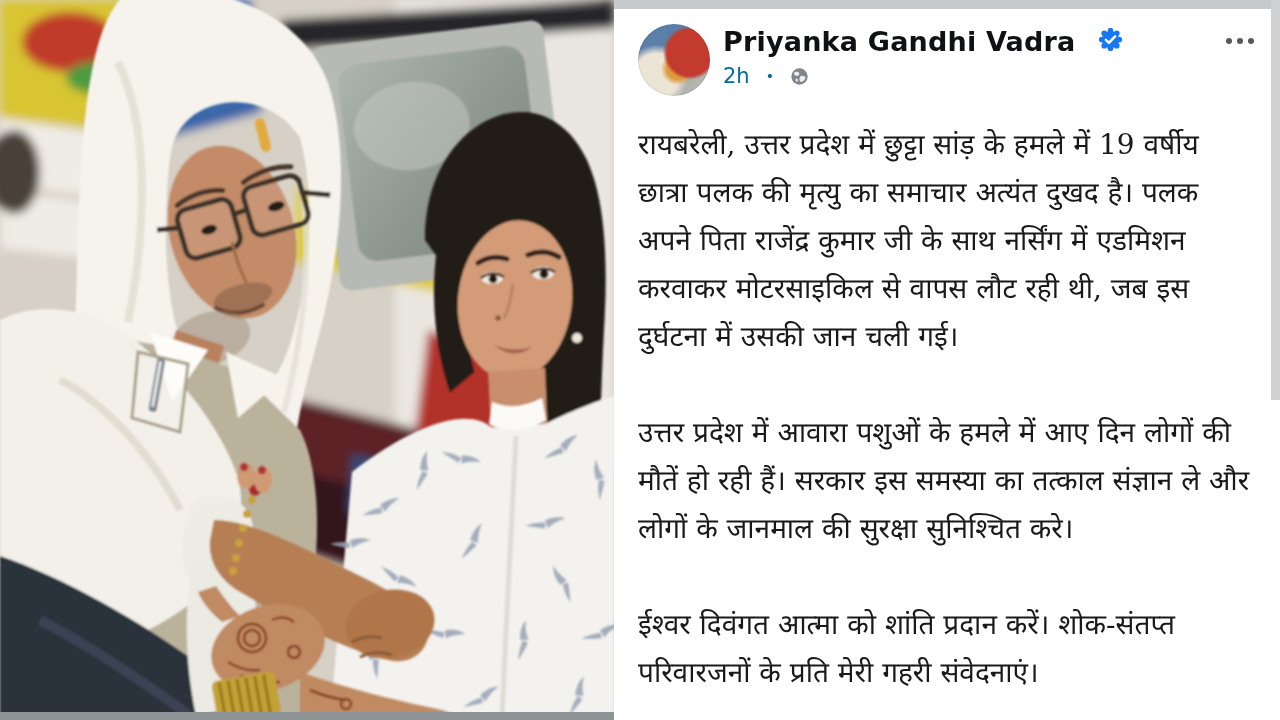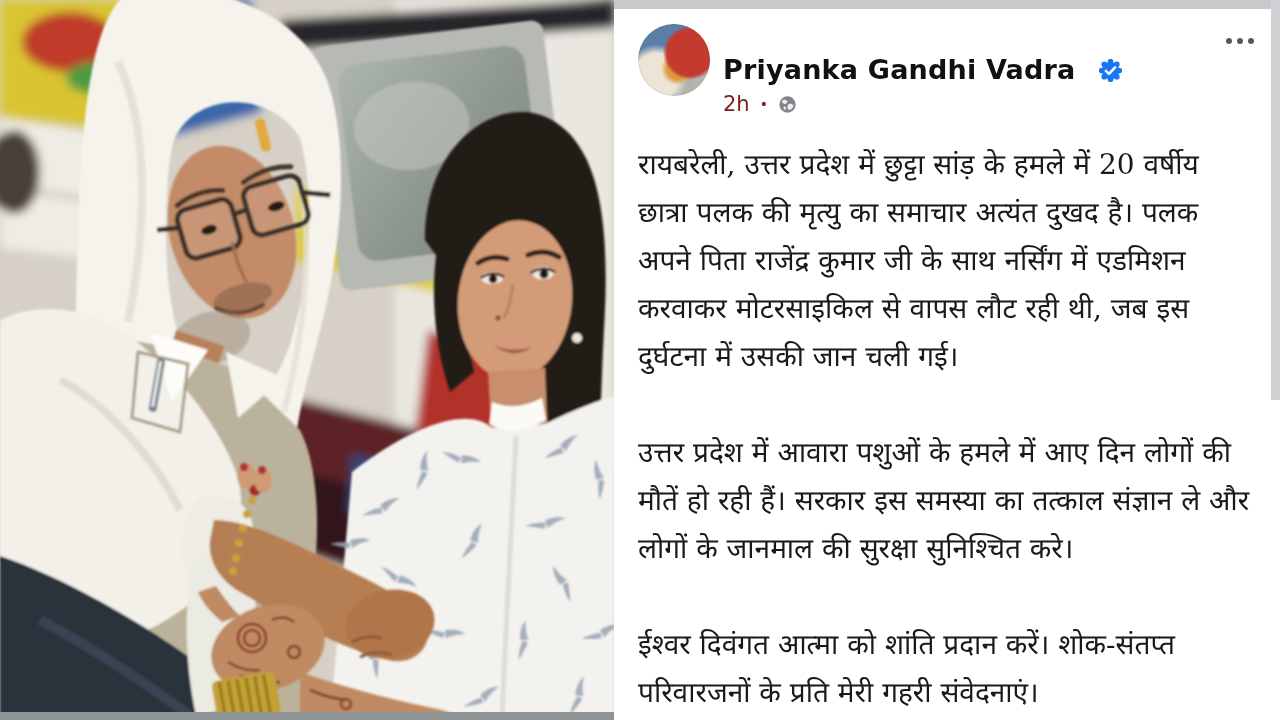--- a/index.html
+++ b/index.html
@@ -41,30 +41,30 @@
     background:
       radial-gradient(circle at 72% 40%, #c23b2e 0 34%, rgba(194,59,46,0) 40%),
       radial-gradient(circle at 55% 62%, #e09a3c 0 18%, rgba(224,154,60,0) 28%),
       radial-gradient(circle at 26% 72%, #ece5d6 0 30%, rgba(236,229,214,0) 42%),
       radial-gradient(circle at 30% 22%, #5a7fa8 0 38%, rgba(90,127,168,0) 52%),
       linear-gradient(135deg, #7a93a6 0%, #9aa4a8 55%, #c7c2b4 100%);
     box-shadow: inset 0 0 0 1px rgba(0,0,0,.08);
     cursor: pointer;
   }
   .header-text { margin-left: 13px; padding-top: 2px; flex: 1 1 auto; min-width: 0; }
-  .name-row { display: flex; align-items: center; gap: 24px; margin-top: 28px; }
+  .name-row { display: flex; gap: 24px; }
   .author-name {
     font-size: 27px; font-weight: bold; color: #101114;
     letter-spacing: .2px; line-height: 1.15; cursor: pointer;
     white-space: nowrap;
   }
   .verified-badge { width: 23px; height: 23px; flex: 0 0 23px; margin-top: 2px; }
   .meta-row {
-    display: flex; align-items: center; gap: 10px;
-    margin-top: 7px; color: #7f1d1d; font-size: 21px;
+    display: flex; align-items: center; gap: 16px;
+    margin-top: 7px; color: #0369a1; font-size: 21px;
   }
   .meta-sep { font-size: 14px; line-height: 1; }
   .globe-icon { width: 19px; height: 19px; opacity: .85; }
   .more-options {
     display: flex; gap: 5px; padding: 14px 4px 10px 10px;
     cursor: pointer; align-items: center;
   }
   .more-options .dot {
     width: 6px; height: 6px; border-radius: 50%; background: #55585d;
   }
@@ -308,19 +308,19 @@
         </div>
       </div>
       <div class="more-options">
         <span class="dot"></span>
         <span class="dot"></span>
         <span class="dot"></span>
       </div>
     </div>
 
     <div class="post-body">
-      <p>रायबरेली, उत्तर प्रदेश में छुट्टा सांड़ के हमले में 20 वर्षीय छात्रा पलक की मृत्यु का समाचार अत्यंत दुखद है। पलक अपने पिता राजेंद्र कुमार जी के साथ नर्सिंग में एडमिशन करवाकर मोटरसाइकिल से वापस लौट रही थी, जब इस दुर्घटना में उसकी जान चली गई।</p>
+      <p>रायबरेली, उत्तर प्रदेश में छुट्टा सांड़ के हमले में 19 वर्षीय छात्रा पलक की मृत्यु का समाचार अत्यंत दुखद है। पलक अपने पिता राजेंद्र कुमार जी के साथ नर्सिंग में एडमिशन करवाकर मोटरसाइकिल से वापस लौट रही थी, जब इस दुर्घटना में उसकी जान चली गई।</p>
       <p>उत्तर प्रदेश में आवारा पशुओं के हमले में आए दिन लोगों की मौतें हो रही हैं। सरकार इस समस्या का तत्काल संज्ञान ले और लोगों के जानमाल की सुरक्षा सुनिश्चित करे।</p>
       <p>ईश्वर दिवंगत आत्मा को शांति प्रदान करें। शोक-संतप्त परिवारजनों के प्रति मेरी गहरी संवेदनाएं।</p>
     </div>
   </div>
 
 </div>
 
 </body></html>

